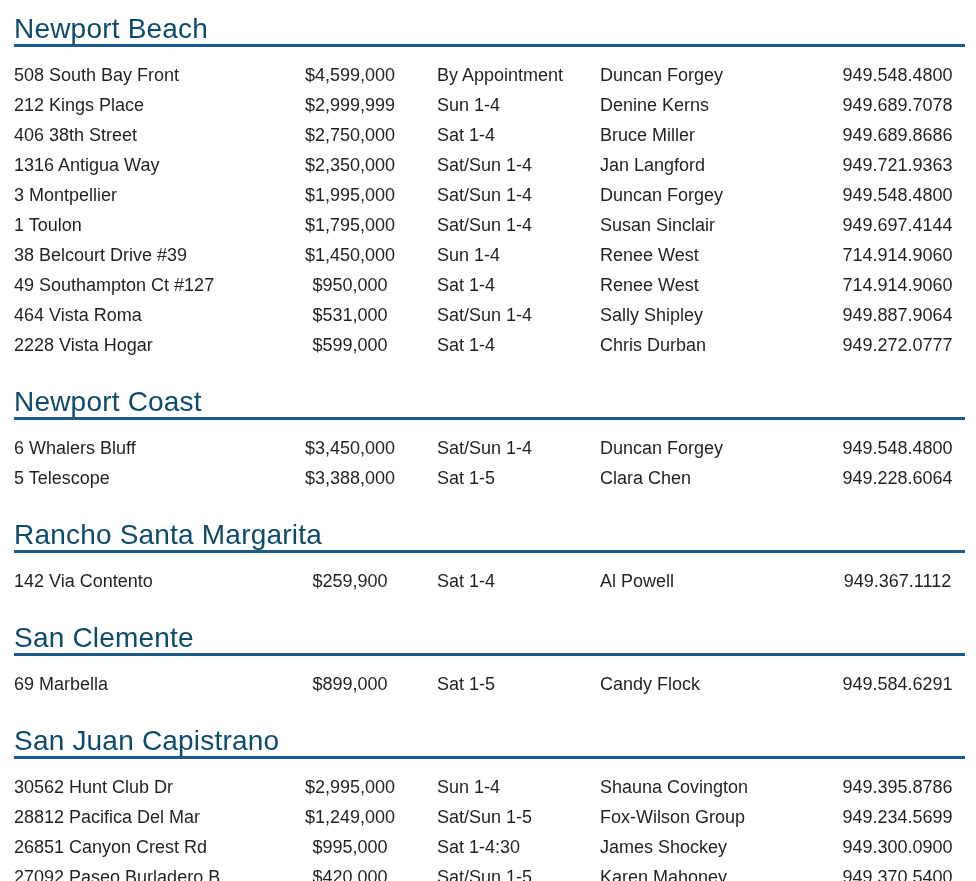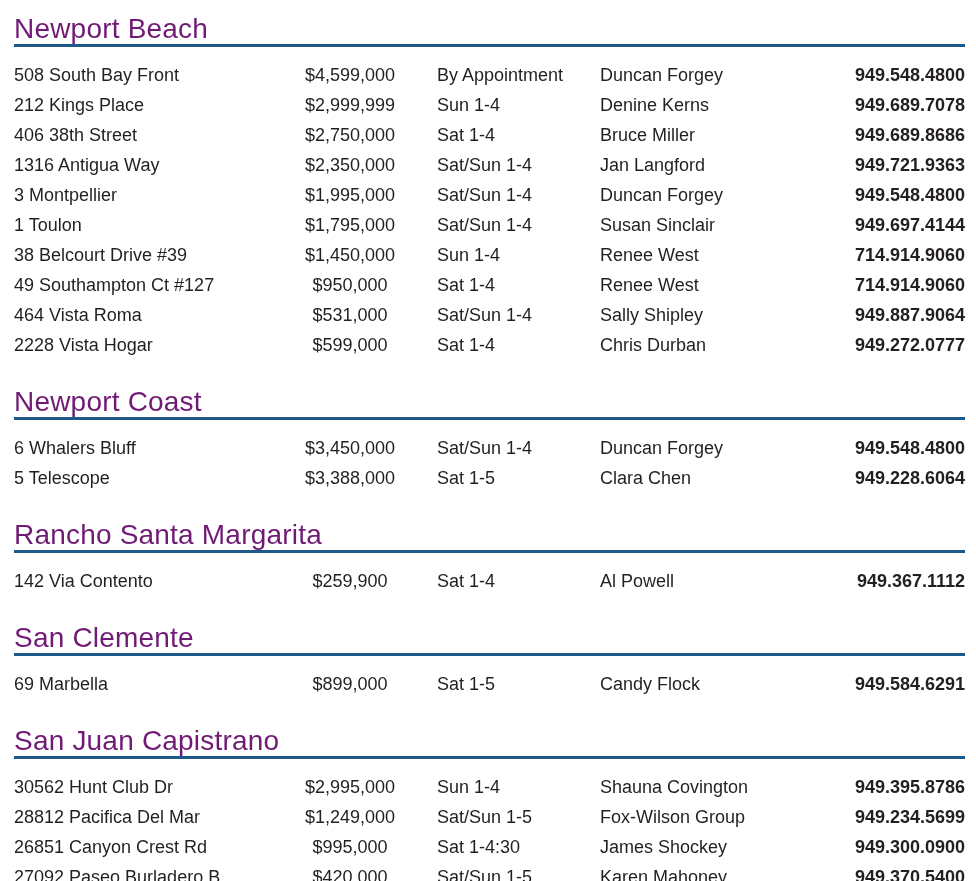--- a/index.html
+++ b/index.html
@@ -10,39 +10,39 @@
     font-family: "Liberation Sans", sans-serif;
     color: #231f20;
     overflow: hidden;
   }
   .city-section + .city-section { margin-top: 27px; }
   .city-heading {
     font-size: 28px;
     line-height: 30px;
     font-weight: 400;
     letter-spacing: 0.2px;
-    color: #701a75;
+    color: #0c4a6e;
     margin: 0 0 13px 0;
     padding-bottom: 0;
     border-bottom: 3px solid var(--rule-color, #1d5a8a);
   }
   .rows { }
   .row {
     display: grid;
     grid-template-columns: 286px 100px 200px 230px 1fr;
     height: 30px;
     line-height: 30px;
     font-size: 18px;
     white-space: nowrap;
   }
   .cell { overflow: hidden; }
   .cell.price { text-align: center; }
   .cell.time  { padding-left: 37px; }
   .cell.agent { }
-  .cell.phone { text-align: right; font-weight: bold; }
+  .cell.phone { text-align: center; }
 </style>
 </head>
 <body style="color: rgb(35, 31, 32); background: rgb(255, 255, 255);">
 
 <div id="doc">
   <section class="city-section">
     <h2 class="city-heading">Newport Beach</h2>
     <div class="rows">
   <div class="row">
     <span class="cell address">508 South Bay Front</span>

